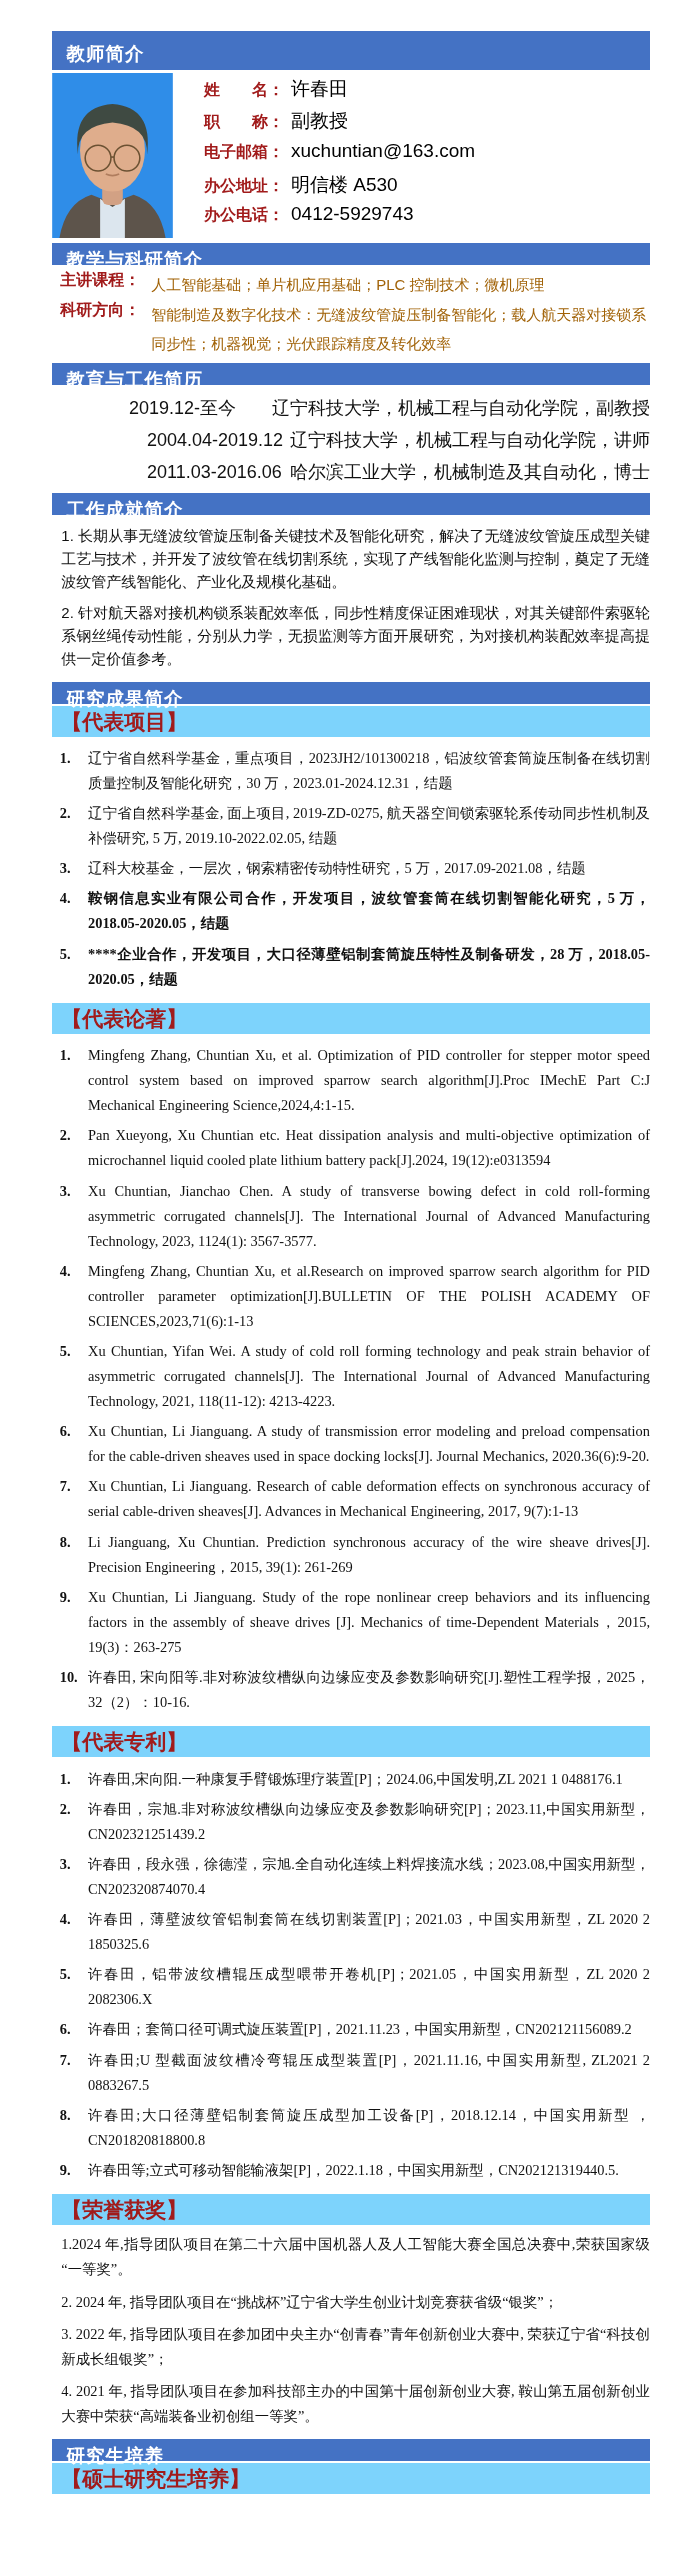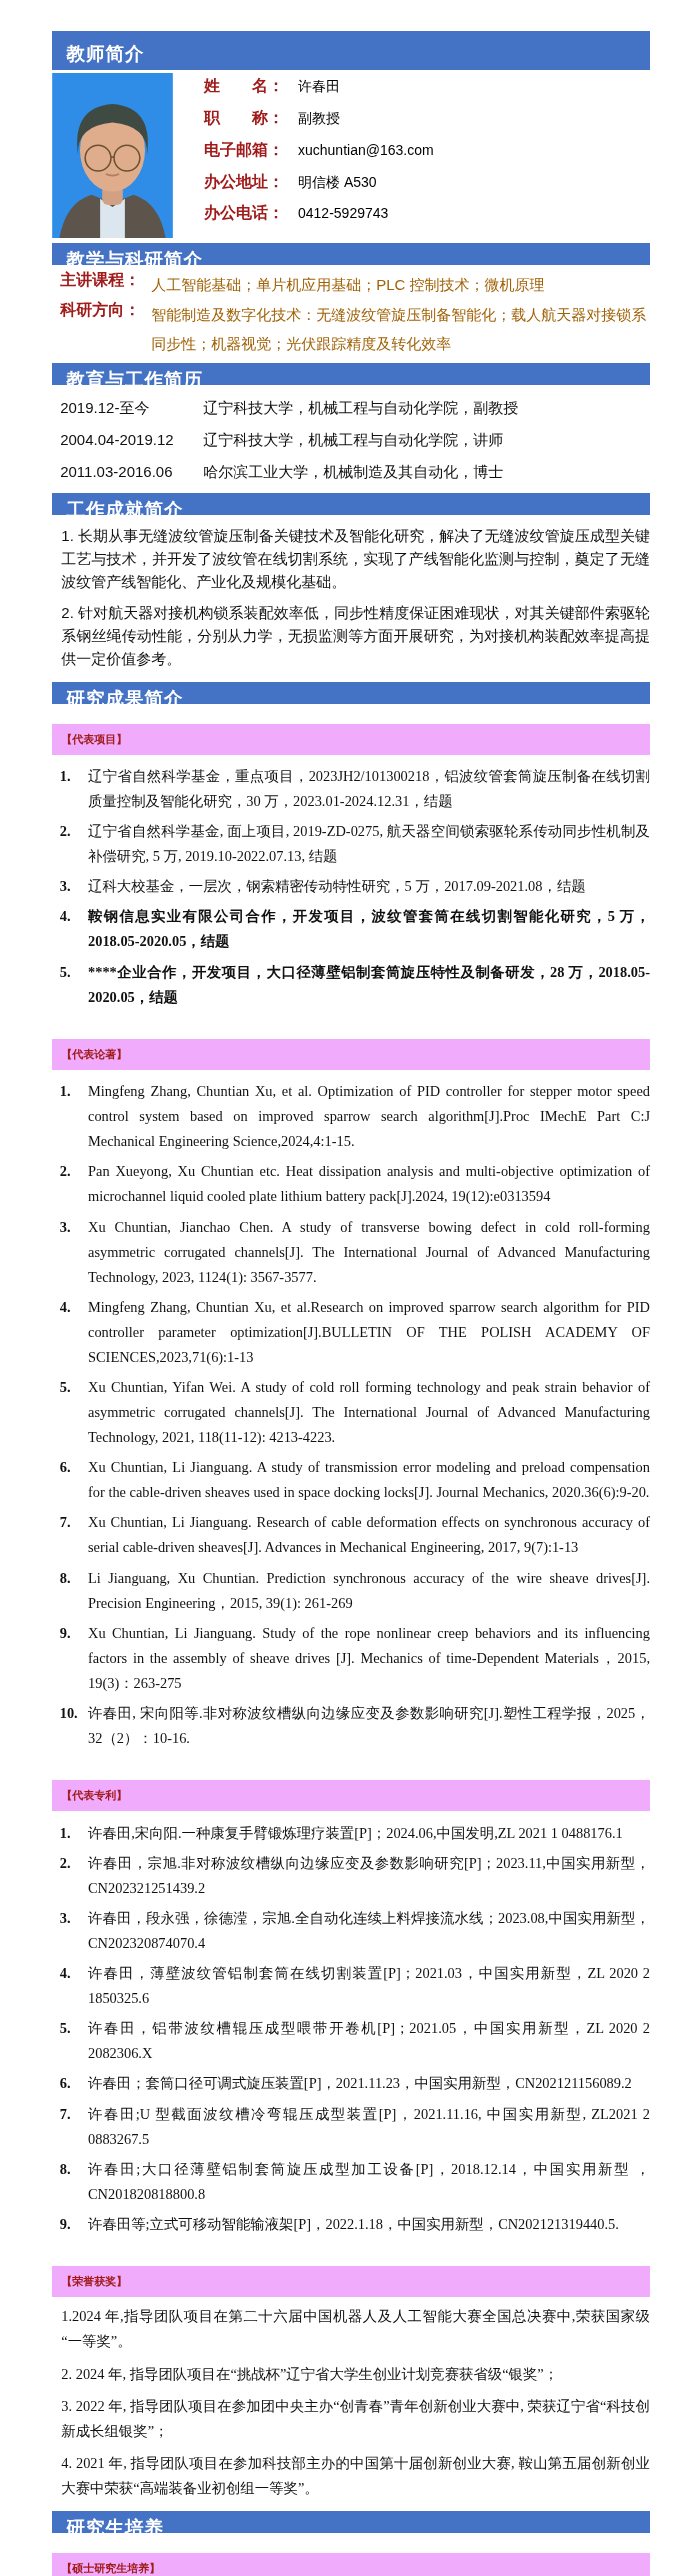--- a/index.html
+++ b/index.html
@@ -9,36 +9,36 @@
   .bar{background:#4472C4;color:#fff;font-weight:bold;font-size:18.5px;height:22px;line-height:34px;
        padding-left:14.4px;box-sizing:border-box;letter-spacing:1px;font-family:"Liberation Sans",sans-serif;}
   .bar-first{height:39px;line-height:45px;margin-bottom:3.1px;}
   
   .profile{display:flex;margin-bottom:5.2px;}
   .photo{width:121px;height:165px;flex:0 0 121px;overflow:hidden;}
   .photo svg{display:block;}
   .fields{margin-left:31px;padding-top:3.1px;}
   .field-row{display:flex;align-items:baseline;margin-bottom:10.8px;height:21px;}
   .flabel{color:#A11B1B;font-weight:bold;font-size:16px;white-space:pre;}
-  .fvalue{color:#000;font-size:14px;margin-left:14px;}
+  .fvalue{color:#000;font-size:19px;margin-left:7px;}
   
   .teach{padding:4.1px 0 4.1px 8.2px;}
   .trow{display:flex;margin:1px 0;}
   .tlabel{color:#A11B1B;font-weight:bold;font-size:16px;width:91px;flex:0 0 91px;}
   .tcontent{font-size:15px;line-height:29px;color:#a16207;}
   
   .edu{padding:6.2px 0 5.2px 8.2px;}
-  .edu-row{display:flex;font-size:15px;line-height:32px;}
+  .edu-row{display:flex;font-size:18px;line-height:32px;justify-content:flex-end;}
   .period{width:143px;flex:0 0 143px;}
   
   .ach{padding:9.3px 0 3.1px 9.3px;}
   .ach p{margin:0 0 8.2px 0;font-size:15px;line-height:23px;text-align:justify;}
   
-  .sub{background:#f0abfc;height:31px;line-height:31px;padding-left:9.3px;margin-top:20px;
-       color:#A11B1B;font-weight:bold;font-size:11px;font-family:"Liberation Sans",sans-serif;}
+  .sub{background:#7dd3fc;height:31px;line-height:31px;padding-left:9.3px;margin-top:2px;
+       color:#A11B1B;font-weight:bold;font-size:21px;font-family:"Liberation Sans",sans-serif;}
   
   .list{padding:9.3px 0 4.1px 0;}
   .li{display:flex;margin-bottom:5.2px;}
   .num{width:36px;flex:0 0 36px;padding-left:7.7px;box-sizing:border-box;font-weight:bold;
        font-family:"Liberation Serif",serif;font-size:14.4px;line-height:25px;}
   .txt{flex:1;font-family:"Liberation Serif",serif;font-size:14.4px;line-height:25px;text-align:justify;}
   .bold-item .txt{font-weight:bold;}
   
   .awards{padding:7.2px 0 3.1px 9.3px;}
   .awards p{margin:0 0 7.2px 0;font-family:"Liberation Serif",serif;font-size:14.4px;line-height:25px;text-align:justify;}
@@ -138,21 +138,21 @@
   <div class="sub">
     <span>【代表项目】</span>
   </div>
   <div class="list">
     <div class="li">
       <span class="num">1.</span>
       <div class="txt">辽宁省自然科学基金，重点项目，2023JH2/101300218，铝波纹管套筒旋压制备在线切割质量控制及智能化研究，30 万，2023.01-2024.12.31，结题</div>
     </div>
     <div class="li">
       <span class="num">2.</span>
-      <div class="txt">辽宁省自然科学基金, 面上项目, 2019-ZD-0275, 航天器空间锁索驱轮系传动同步性机制及补偿研究, 5 万, 2019.10-2022.07.13, 结题</div>
+      <div class="txt">辽宁省自然科学基金, 面上项目, 2019-ZD-0275, 航天器空间锁索驱轮系传动同步性机制及补偿研究, 5 万, 2019.10-2022.02.05, 结题</div>
     </div>
     <div class="li">
       <span class="num">3.</span>
       <div class="txt">辽科大校基金，一层次，钢索精密传动特性研究，5 万，2017.09-2021.08，结题</div>
     </div>
     <div class="li bold-item">
       <span class="num">4.</span>
       <div class="txt">鞍钢信息实业有限公司合作，开发项目，波纹管套筒在线切割智能化研究，5 万，2018.05-2020.05，结题</div>
     </div>
     <div class="li bold-item">

